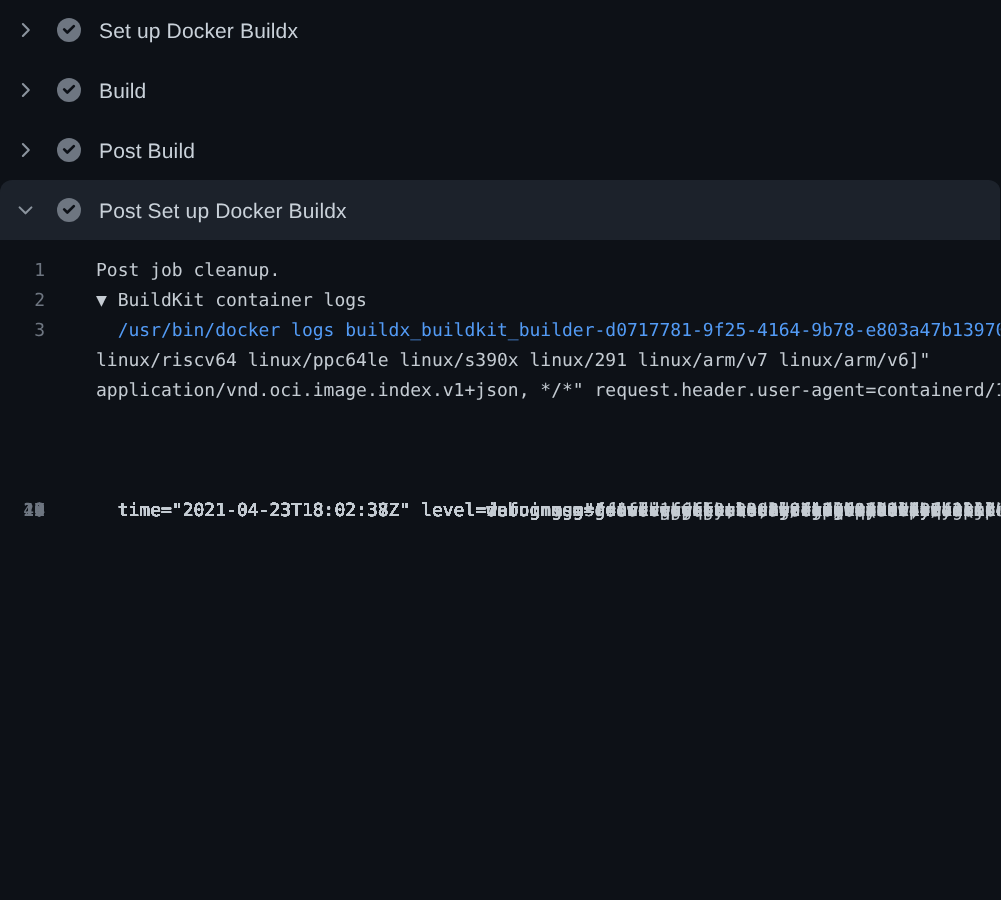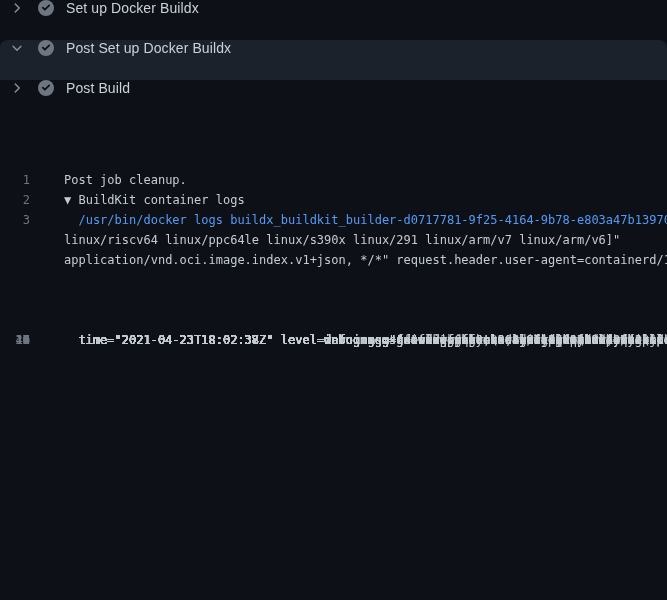--- a/index.html
+++ b/index.html
@@ -6,21 +6,21 @@
   #screen{
     position:relative;
     width:667px;height:600px;
     overflow:hidden;
     background:#0d1117;
     font-family:"Liberation Sans", sans-serif;
   }
   
   .steps{position:absolute;top:0;left:0;width:100%;}
   .step{
-    height:40px;display:flex;align-items:flex-start;cursor:pointer;
+    height:40px;display:flex;align-items:center;cursor:pointer;
   }
   .step.expanded{background:#1c222b;border-radius:8px 8px 0 0;}
   .chev{width:16px;height:16px;margin-left:9px;flex:none;display:flex;align-items:center;justify-content:center;}
   .chev svg{display:block;}
   .check{width:16px;height:16px;margin-left:13px;flex:none;}
   .check svg{display:block;}
   .step-label{
     margin-left:12px;
     font-size:14px;font-weight:400;color:#c9d1d9;letter-spacing:.1px;
     white-space:nowrap;
@@ -58,49 +58,63 @@
       </span>
       <span class="check">
         <svg width="16" height="16" viewBox="0 0 16 16">
             <circle cx="8" cy="8" r="8" fill="#6e7681"></circle>
             <path d="M11.2 5.4 L6.9 9.7 L4.8 7.6" fill="none" stroke="#0d1117" stroke-width="1.8" stroke-linecap="round" stroke-linejoin="round"></path>
           </svg>
       </span>
       <span class="step-label">Set up Docker Buildx</span>
     </div>
 
+    <div class="step">
+      <span class="chev">
+        <svg width="14" height="14" viewBox="0 0 16 16">
+            <path d="M6 3.5 L10.5 8 L6 12.5" fill="none" stroke="#8b949e" stroke-width="1.6" stroke-linecap="round" stroke-linejoin="round"></path>
+          </svg>
+      </span>
+      <span class="check">
+        <svg width="16" height="16" viewBox="0 0 16 16">
+            <circle cx="8" cy="8" r="8" fill="#6e7681"></circle>
+            <path d="M11.2 5.4 L6.9 9.7 L4.8 7.6" fill="none" stroke="#0d1117" stroke-width="1.8" stroke-linecap="round" stroke-linejoin="round"></path>
+          </svg>
+      </span>
+      <span class="step-label">Build</span>
+    </div>
+
+    <div class="step">
+      <span class="chev">
+        <svg width="14" height="14" viewBox="0 0 16 16">
+            <path d="M6 3.5 L10.5 8 L6 12.5" fill="none" stroke="#8b949e" stroke-width="1.6" stroke-linecap="round" stroke-linejoin="round"></path>
+          </svg>
+      </span>
+      <span class="check">
+        <svg width="16" height="16" viewBox="0 0 16 16">
+            <circle cx="8" cy="8" r="8" fill="#6e7681"></circle>
+            <path d="M11.2 5.4 L6.9 9.7 L4.8 7.6" fill="none" stroke="#0d1117" stroke-width="1.8" stroke-linecap="round" stroke-linejoin="round"></path>
+          </svg>
+      </span>
+      <span class="step-label">Post Build</span>
+    </div>
 
     <div class="step expanded">
       <span class="chev">
         <svg width="14" height="14" viewBox="0 0 16 16">
             <path d="M3.5 6 L8 10.5 L12.5 6" fill="none" stroke="#8b949e" stroke-width="1.6" stroke-linecap="round" stroke-linejoin="round"></path>
           </svg>
       </span>
       <span class="check">
         <svg width="16" height="16" viewBox="0 0 16 16">
             <circle cx="8" cy="8" r="8" fill="#6e7681"></circle>
             <path d="M11.2 5.4 L6.9 9.7 L4.8 7.6" fill="none" stroke="#0d1117" stroke-width="1.8" stroke-linecap="round" stroke-linejoin="round"></path>
           </svg>
       </span>
       <span class="step-label">Post Set up Docker Buildx</span>
-    </div>
-
-    <div class="step">
-      <span class="chev">
-        <svg width="14" height="14" viewBox="0 0 16 16">
-            <path d="M6 3.5 L10.5 8 L6 12.5" fill="none" stroke="#8b949e" stroke-width="1.6" stroke-linecap="round" stroke-linejoin="round"></path>
-          </svg>
-      </span>
-      <span class="check">
-        <svg width="16" height="16" viewBox="0 0 16 16">
-            <circle cx="8" cy="8" r="8" fill="#6e7681"></circle>
-            <path d="M11.2 5.4 L6.9 9.7 L4.8 7.6" fill="none" stroke="#0d1117" stroke-width="1.8" stroke-linecap="round" stroke-linejoin="round"></path>
-          </svg>
-      </span>
-      <span class="step-label">Post Build</span>
     </div>
 
   </div>
 
   <div class="log" id="log-rows">
       <div class="lrow plain">
         <span class="lnum">1</span>
         <span class="ltext">Post job cleanup.</span>
       </div>
       <div class="lrow group">

